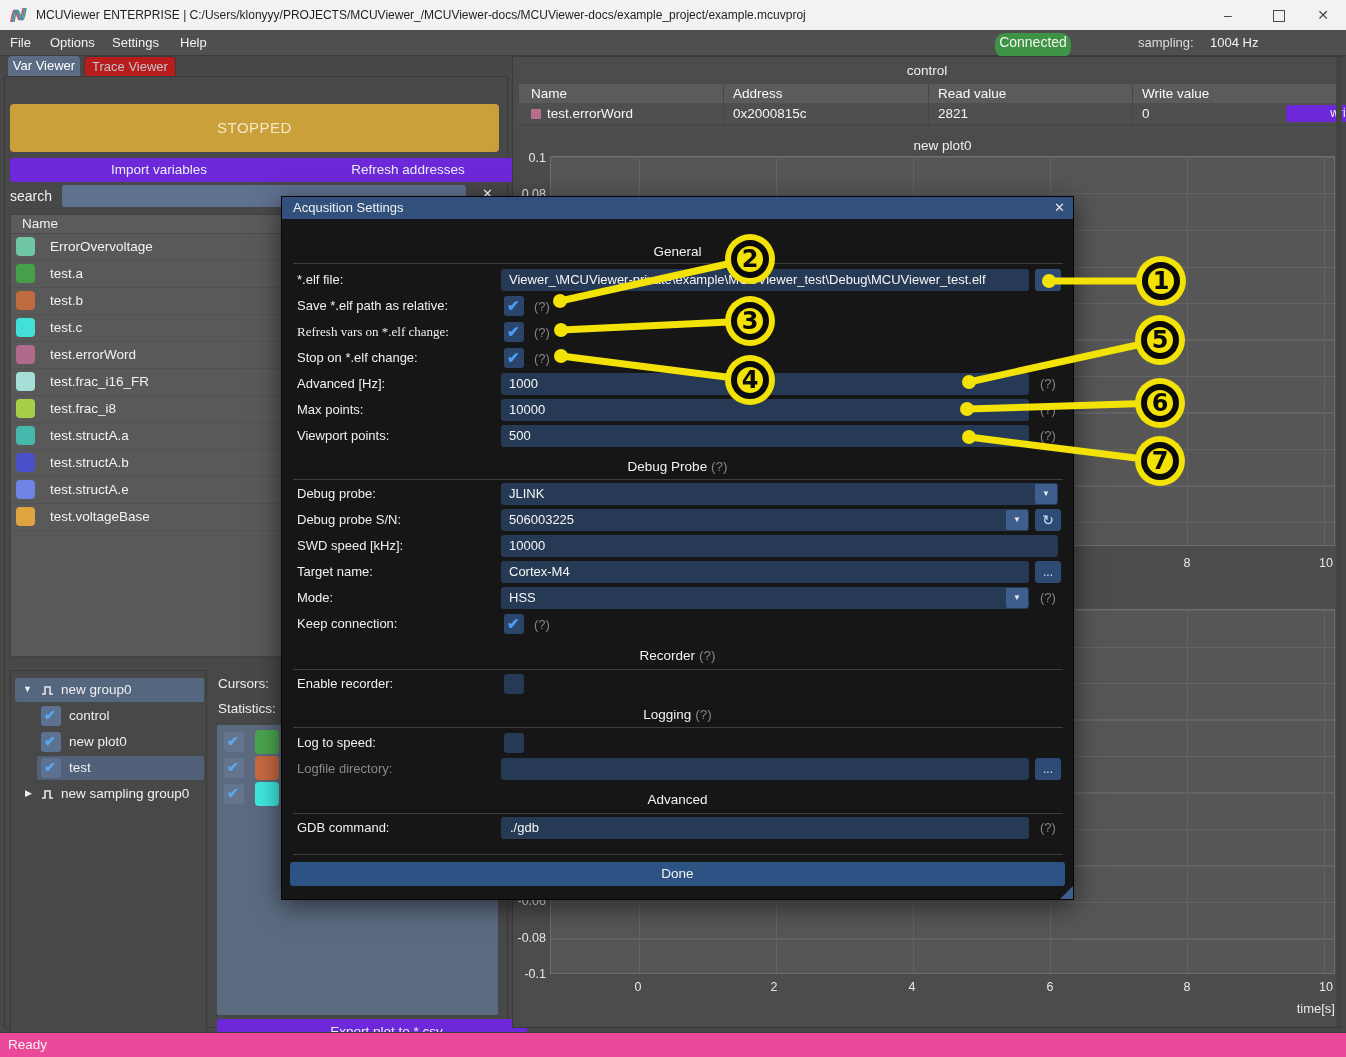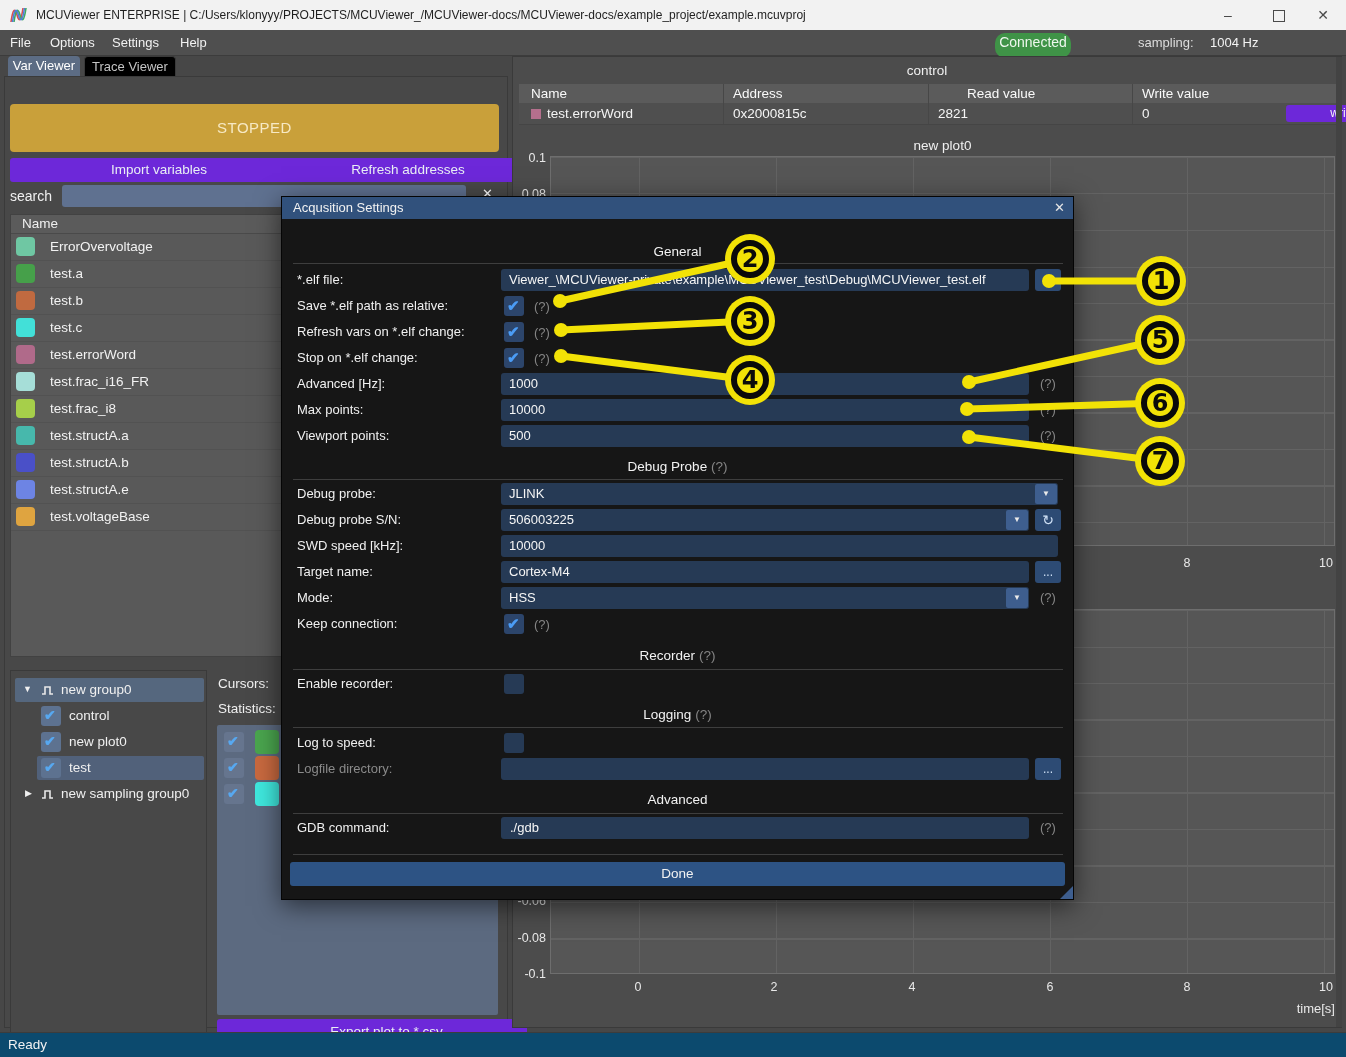--- a/index.html
+++ b/index.html
@@ -15,21 +15,21 @@
   .menubar{position:absolute;left:0;top:30px;width:1346px;height:25px;background:#4f4f4f;border-bottom:1px solid #3c3c3c;}
   .menu-item{position:absolute;top:0;height:25px;line-height:25px;font-size:13px;color:#f2f2f2;}
   .badge{position:absolute;left:995px;top:3px;width:76px;height:25px;background:#3f9347;border-radius:10px;
     text-align:center;line-height:19px;font-size:14px;color:#eef7ee;}
   
   .btn{background:#6d28d9;border-radius:3px;text-align:center;color:#e9eef5;cursor:pointer;padding-left:29px;}
   .panel{position:absolute;background:#484848;border:1px solid #3a3a3a;box-sizing:border-box;}
   
   .tab{position:absolute;top:0;height:20px;line-height:20px;text-align:center;font-size:13px;border-radius:4px 4px 0 0;}
   .tab.active{background:#5c6c84;color:#ffffff;}
-  .tab.inactive{background:#000000;color:#c4c4c4;border:1px solid #3a3a3a;border-bottom:none;box-sizing:border-box;}
+  .tab.inactive{background:#b91c1c;color:#c4c4c4;border:1px solid #3a3a3a;border-bottom:none;box-sizing:border-box;}
   .stoppedbtn{position:absolute;left:6px;top:28px;width:489px;height:48px;background:#c9a03a;border-radius:4px;
     text-align:center;line-height:48px;font-size:15px;color:#f7e9c4;letter-spacing:.5px;}
   .searchinput{position:absolute;background:#5f7190;border-radius:3px;}
   .varlist{position:absolute;left:6px;top:138px;width:491px;height:443px;background:#595959;border:1px solid #424242;box-sizing:border-box;}
   .varlist .hdr{height:18px;background:#5b5b5b;border-bottom:1px solid #4a4a4a;font-size:13.5px;line-height:18px;padding-left:11px;}
   .vrow{position:relative;height:26px;border-bottom:1px solid #525252;}
   .vrow .sw{position:absolute;left:5px;top:3px;width:19px;height:19px;border-radius:4px;}
   .vrow .nm{position:absolute;left:39px;top:0;line-height:26px;font-size:13.5px;color:#f2f2f2;}
   
   .trow{position:absolute;font-size:13.5px;color:#f0f0f0;}
@@ -71,21 +71,21 @@
   .donebtn{position:absolute;left:8px;top:665px;width:775px;height:24px;background:#2d5384;border-radius:3px;
     text-align:center;line-height:24px;font-size:13.5px;color:#f2f2f2;}
   .grip{position:absolute;right:0;bottom:0;width:0;height:0;border-left:13px solid transparent;border-bottom:13px solid #3e5e8e;}
   
   .overlay{position:absolute;left:0;top:0;width:1346px;height:1057px;z-index:100;pointer-events:none;}
   .callout{position:absolute;width:50px;height:50px;background:#f2e206;border-radius:50%;}
   .callout-inner{position:absolute;inset:6px;border:6px solid #0a0a0a;border-radius:50%;background:#f2e206;
     color:#0a0a0a;font-weight:bold;font-size:24px;display:flex;align-items:center;justify-content:center;
     font-family:"DejaVu Sans",sans-serif;}
   
-  .statusbar{position:absolute;left:0;top:1032px;width:1346px;height:25px;background:#0c4a6e;border-top:1px solid #3c3c3c;}
+  .statusbar{position:absolute;left:0;top:1032px;width:1346px;height:25px;background:#ec4899;border-top:1px solid #3c3c3c;}
   .statusbar .t{position:absolute;left:8px;top:0;line-height:24px;font-size:13.5px;color:#f2f2f2;}
 </style>
 </head>
 <body>
 
 <div class="screen">
 
   <div class="titlebar">
     <svg class="abs" style="left:8px;top:5px;" width="22" height="20" viewBox="0 0 22 20">
       <path d="M3 17 C5 3,7 3,9 10 C11 17,13 17,15 3" fill="none" stroke="#d84f4f" stroke-width="1.6"></path>
@@ -215,21 +215,21 @@
 
     <div class="btn abs" style="left:213px;top:943px;width:281px;height:25px;line-height:25px;font-size:13.5px;">Export plot to *.csv</div>
   </div>
 
   <div class="panel" style="left:512px;top:56px;width:830px;height:972px;background:#4c4c4c;">
     <div class="rtitle" style="top:6px;">control</div>
 
     <div class="thead" style="left:6px;top:27px;width:818px;">
       <span style="left:12px;">Name</span>
       <span style="left:214px;">Address</span>
-      <span style="left:419px;margin-left:29px;">Read value</span>
+      <span style="left:419px;">Read value</span>
       <span style="left:623px;">Write value</span>
     </div>
     <div class="trowdata" style="left:6px;top:46px;width:818px;">
       <span class="abs" style="left:12px;top:6px;width:10px;height:10px;background:#b56f8d;"></span>
       <span style="left:28px;">test.errorWord</span>
       <span style="left:214px;">0x2000815c</span>
       <span style="left:419px;">2821</span>
       <span style="left:623px;">0</span>
       <span class="btn abs" style="left:767px;top:2px;width:56px;height:17px;line-height:17px;font-size:12px;">write</span>
     </div>
@@ -275,21 +275,21 @@
     <div class="mrule" style="top:66px;"></div>
 
     <div class="mlabel" style="top:72px;">*.elf file:</div>
     <div class="minput" style="left:219px;top:72px;width:528px;">Viewer_\MCUViewer-private\example\MCUViewer_test\Debug\MCUViewer_test.elf</div>
     <div class="mbtn" style="left:753px;top:72px;">...</div>
 
     <div class="mlabel" style="top:98px;">Save *.elf path as relative:</div>
     <span class="mcb checked" style="left:222px;top:99px;"></span>
     <span class="mq" style="left:252px;top:99px;">(?)</span>
 
-    <div class="mlabel" style="top:124px;">Refresh vars on *.elf change:</div>
+    <div class="mlabel" style="top:124px;font-family:Liberation Serif, serif;">Refresh vars on *.elf change:</div>
     <span class="mcb checked" style="left:222px;top:125px;"></span>
     <span class="mq" style="left:252px;top:125px;">(?)</span>
 
     <div class="mlabel" style="top:150px;">Stop on *.elf change:</div>
     <span class="mcb checked" style="left:222px;top:151px;"></span>
     <span class="mq" style="left:252px;top:151px;">(?)</span>
 
     <div class="mlabel" style="top:176px;">Advanced [Hz]:</div>
     <div class="minput" style="left:219px;top:176px;width:528px;">1000</div>
     <span class="mq" style="left:758px;top:176px;">(?)</span>

